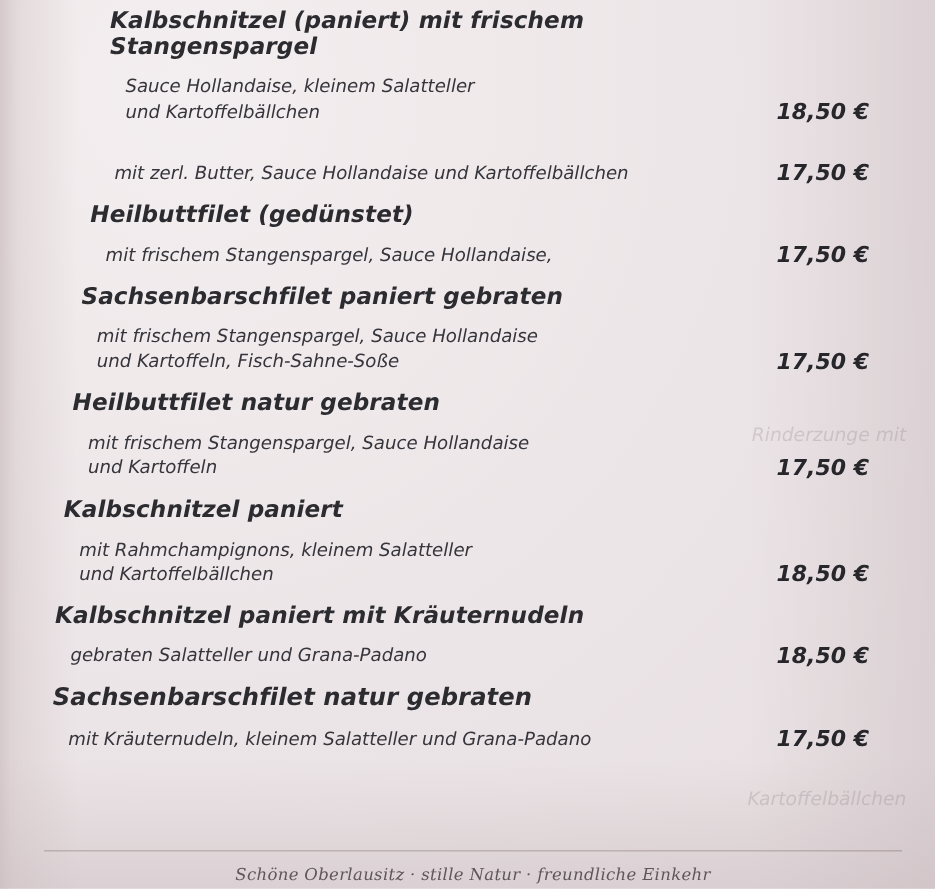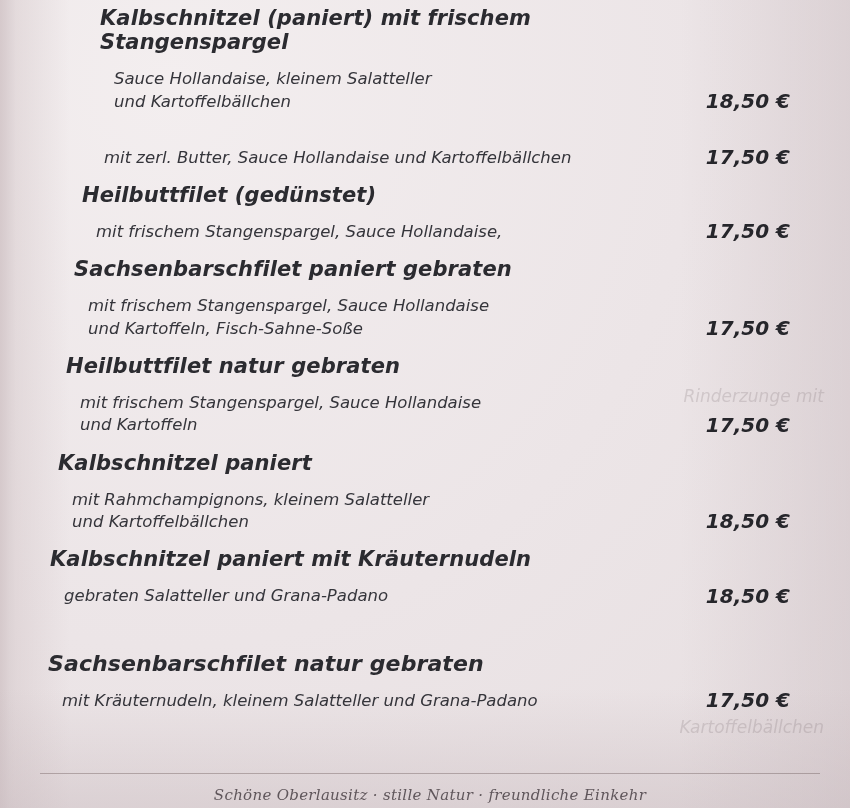--- a/index.html
+++ b/index.html
@@ -112,21 +112,21 @@
   .i3 .item-text { padding-left: 26px; }
   .i3 .price { padding-top: 24px; }
   .i4 .item-text { padding-left: 18px; }
   .i4 .price { padding-top: 24px; }
   .i5 .item-text { padding-left: 10px; }
   .i5 .price { padding-top: 28px; }
   .i6 .item-text { padding-left: 2px; }
   .i6 .price { padding-top: 22px; }
   .i7 .item-text { padding-left: 0px; }
   .i7 .price { padding-top: 26px; }
-  .i7 .title { font-size: 22px; margin-top: 29px; }
+  .i7 .title { font-size: 22px; }
 
   .footer {
     position: absolute;
     left: 0;
     bottom: 4px;
     width: 100%;
     text-align: center;
     z-index: 3;
   }
   .footer-rule {

